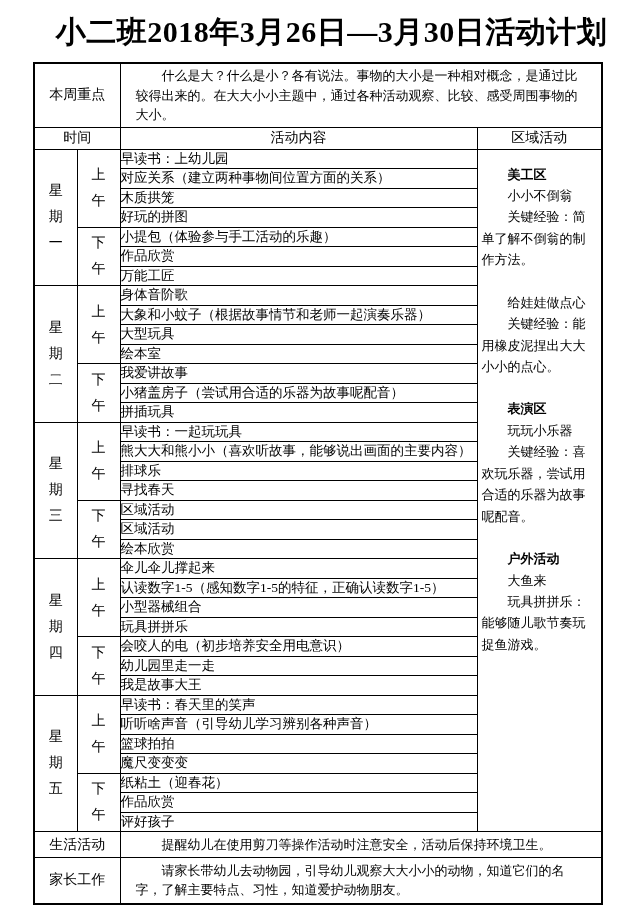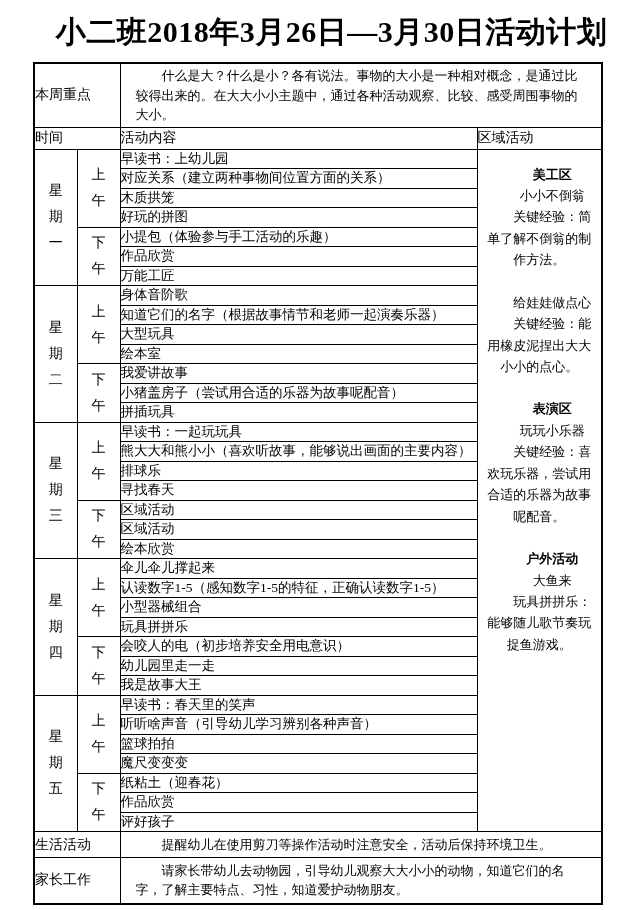--- a/index.html
+++ b/index.html
@@ -8,28 +8,28 @@
   .doc-title{position:absolute;top:12px;left:16px;width:100%;margin:0;text-align:center;
              font-size:30px;font-weight:bold;letter-spacing:0.5px;}
   table.plan{position:absolute;top:62px;left:33px;width:568px;border-collapse:collapse;
              table-layout:fixed;border:2px solid #000;}
   td{border:1px solid #000;padding:0;font-size:13.5px;vertical-align:middle;overflow:hidden;}
   tr.focus-row{height:56px;}
   tr.head-row{height:22px;}
   tr.act-row{height:19.5px;}
   tr.life-row{height:26px;}
   tr.parent-row{height:46px;}
-  td.label{font-size:14px;}
+  td.label{text-align:center;font-size:14px;}
   td.para{text-align:left;padding:2px 15px;font-size:13px;line-height:1.5;vertical-align:middle;}
   td.para p{margin:0;text-indent:2em;}
   td.act{text-align:left;}
   td.daycell,td.periodcell{text-align:center;}
   .vtext{display:inline-block;width:1.15em;word-break:break-all;line-break:anywhere;
          line-height:1.85;text-align:center;font-size:14px;}
-  td.region-cell{vertical-align:top;text-align:center;padding:14px 4px 4px 4px;
+  td.region-cell{vertical-align:top;text-align:left;padding:14px 4px 4px 4px;
                  font-size:13px;line-height:1.65;}
   .region-cell p{margin:0;text-indent:2em;}
   .region-cell p.sect-title{font-weight:bold;}
   .region-cell p.gap{margin-top:21px;}
 </style>
 </head>
 <body>
 
 <div class="page">
   <h1 class="doc-title">小二班2018年3月26日—3月30日活动计划</h1>
@@ -93,21 +93,21 @@
     <tr class="act-row">
           <td class="act">万能工匠</td>
         </tr>
 
     <tr class="act-row">
       <td class="daycell" rowspan="7"><span class="vtext">星期二</span></td>
       <td class="periodcell" rowspan="4"><span class="vtext">上午</span></td>
       <td class="act">身体音阶歌</td>
     </tr>
     <tr class="act-row">
-          <td class="act">知道它们的名字（根据故事情节和老师一起演奏乐器）</td>
+          <td class="act">大象和小蚊子（根据故事情节和老师一起演奏乐器）</td>
         </tr>
     <tr class="act-row">
           <td class="act">大型玩具</td>
         </tr>
     <tr class="act-row">
           <td class="act">绘本室</td>
         </tr>
     <tr class="act-row">
       <td class="periodcell" rowspan="3"><span class="vtext">下午</span></td>
       <td class="act">我爱讲故事</td>

